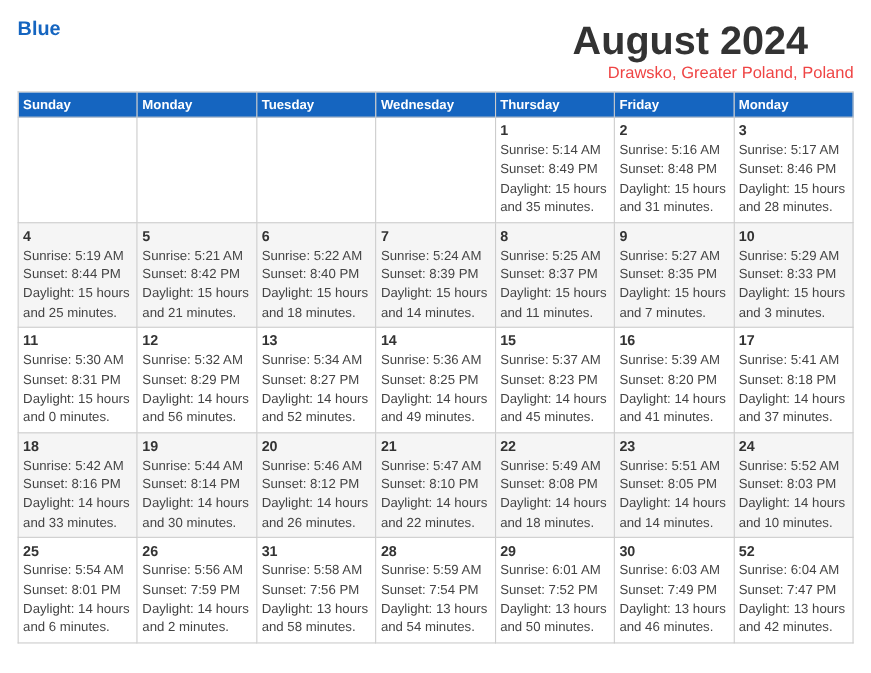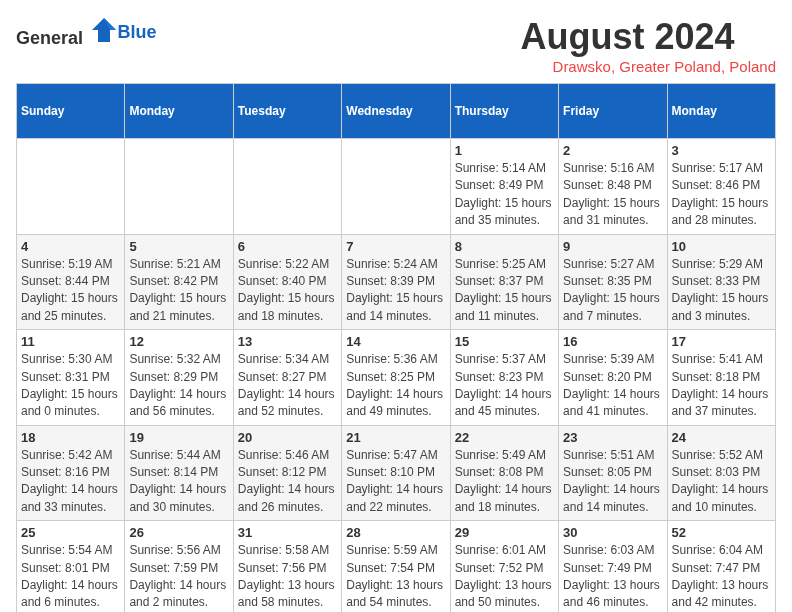--- a/index.html
+++ b/index.html
@@ -49,21 +49,21 @@
       margin-left: 32px;
     }
     .calendar {
       width: 100%;
       border-collapse: collapse;
       font-size: 11px;
     }
     .calendar thead th {
       background-color: #1565c0;
       color: #fff;
-      padding: 20px 4px;
+      padding: 4px 4px;
       text-align: left;
       font-size: 12px;
       font-weight: bold;
       border: 1px solid #ccc;
     }
     .calendar tbody td {
       border: 1px solid #ccc;
       vertical-align: top;
       padding: 4px;
       width: 108px;
@@ -86,27 +86,20 @@
     }
     .empty-cell {
       background: #fff !important;
     }
   </style>
 </head>
 <body>
 
 <div class="header-area">
   <div class="logo">
-    <div>
-      <span class="logo-text-general">General</span>
-      <svg class="logo-icon" viewBox="0 0 28 28">
-        <polygon points="14,2 26,14 20,14 20,26 8,26 8,14 2,14" fill="#1565c0"></polygon>
-        <polygon points="14,2 26,14 20,14" fill="#1976d2"></polygon>
-      </svg>
-    </div>
     <div>
       <span class="logo-text-blue">Blue</span>
     </div>
   </div>
   <div class="title-area">
     <div class="main-title">August 2024</div>
     <div class="subtitle">Drawsko, Greater Poland, Poland</div>
   </div>
 </div>
 

